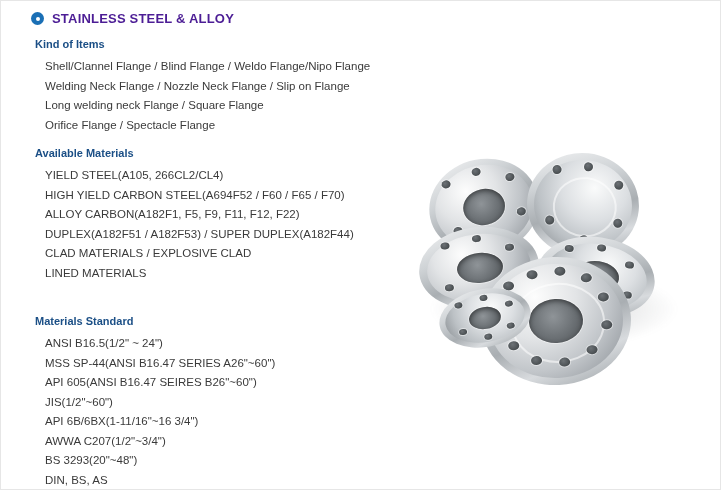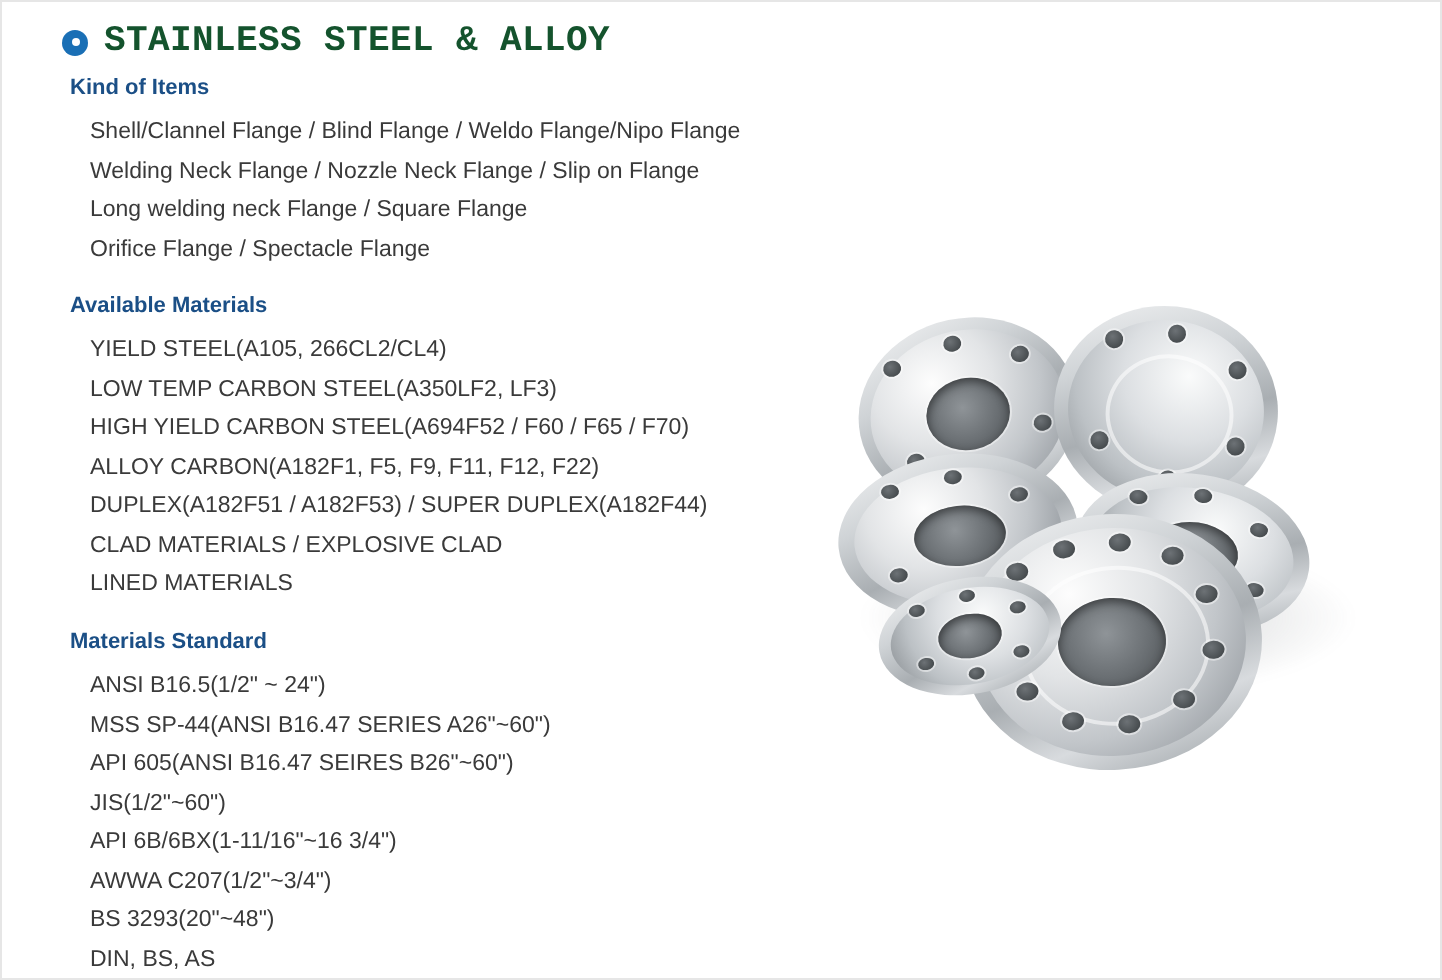--- a/index.html
+++ b/index.html
@@ -43,25 +43,24 @@
     content: "";
     position: absolute;
     left: 4.5px;
     top: 4.5px;
     width: 4px;
     height: 4px;
     border-radius: 50%;
     background: #ffffff;
   }
   .header-title {
-    font-size: 18px;
+    font-size: 13px;
     font-weight: bold;
-    color: #14532d;
+    color: #4c1d95;
     letter-spacing: 0.2px;
-    font-family: Liberation Mono, monospace;
   }
   
   .section {
     position: absolute;
     left: 34px;
   }
   .section-title {
     font-size: 11px;
     font-weight: bold;
     color: #1b4f86;
@@ -151,21 +150,20 @@
       <li>Welding Neck Flange / Nozzle Neck Flange / Slip on Flange</li>
       <li>Long welding neck Flange / Square Flange</li>
       <li>Orifice Flange / Spectacle Flange</li>
     </ul>
   </div>
 
   <div class="section" id="sec-materials">
     <div class="section-title">Available Materials</div>
     <ul class="section-list">
       <li>YIELD STEEL(A105, 266CL2/CL4)</li>
-      <li>LOW TEMP CARBON STEEL(A350LF2, LF3)</li>
       <li>HIGH YIELD CARBON STEEL(A694F52 / F60 / F65 / F70)</li>
       <li>ALLOY CARBON(A182F1, F5, F9, F11, F12, F22)</li>
       <li>DUPLEX(A182F51 / A182F53) / SUPER DUPLEX(A182F44)</li>
       <li>CLAD MATERIALS / EXPLOSIVE CLAD</li>
       <li>LINED MATERIALS</li>
     </ul>
   </div>
 
   <div class="section" id="sec-standard">
     <div class="section-title">Materials Standard</div>

